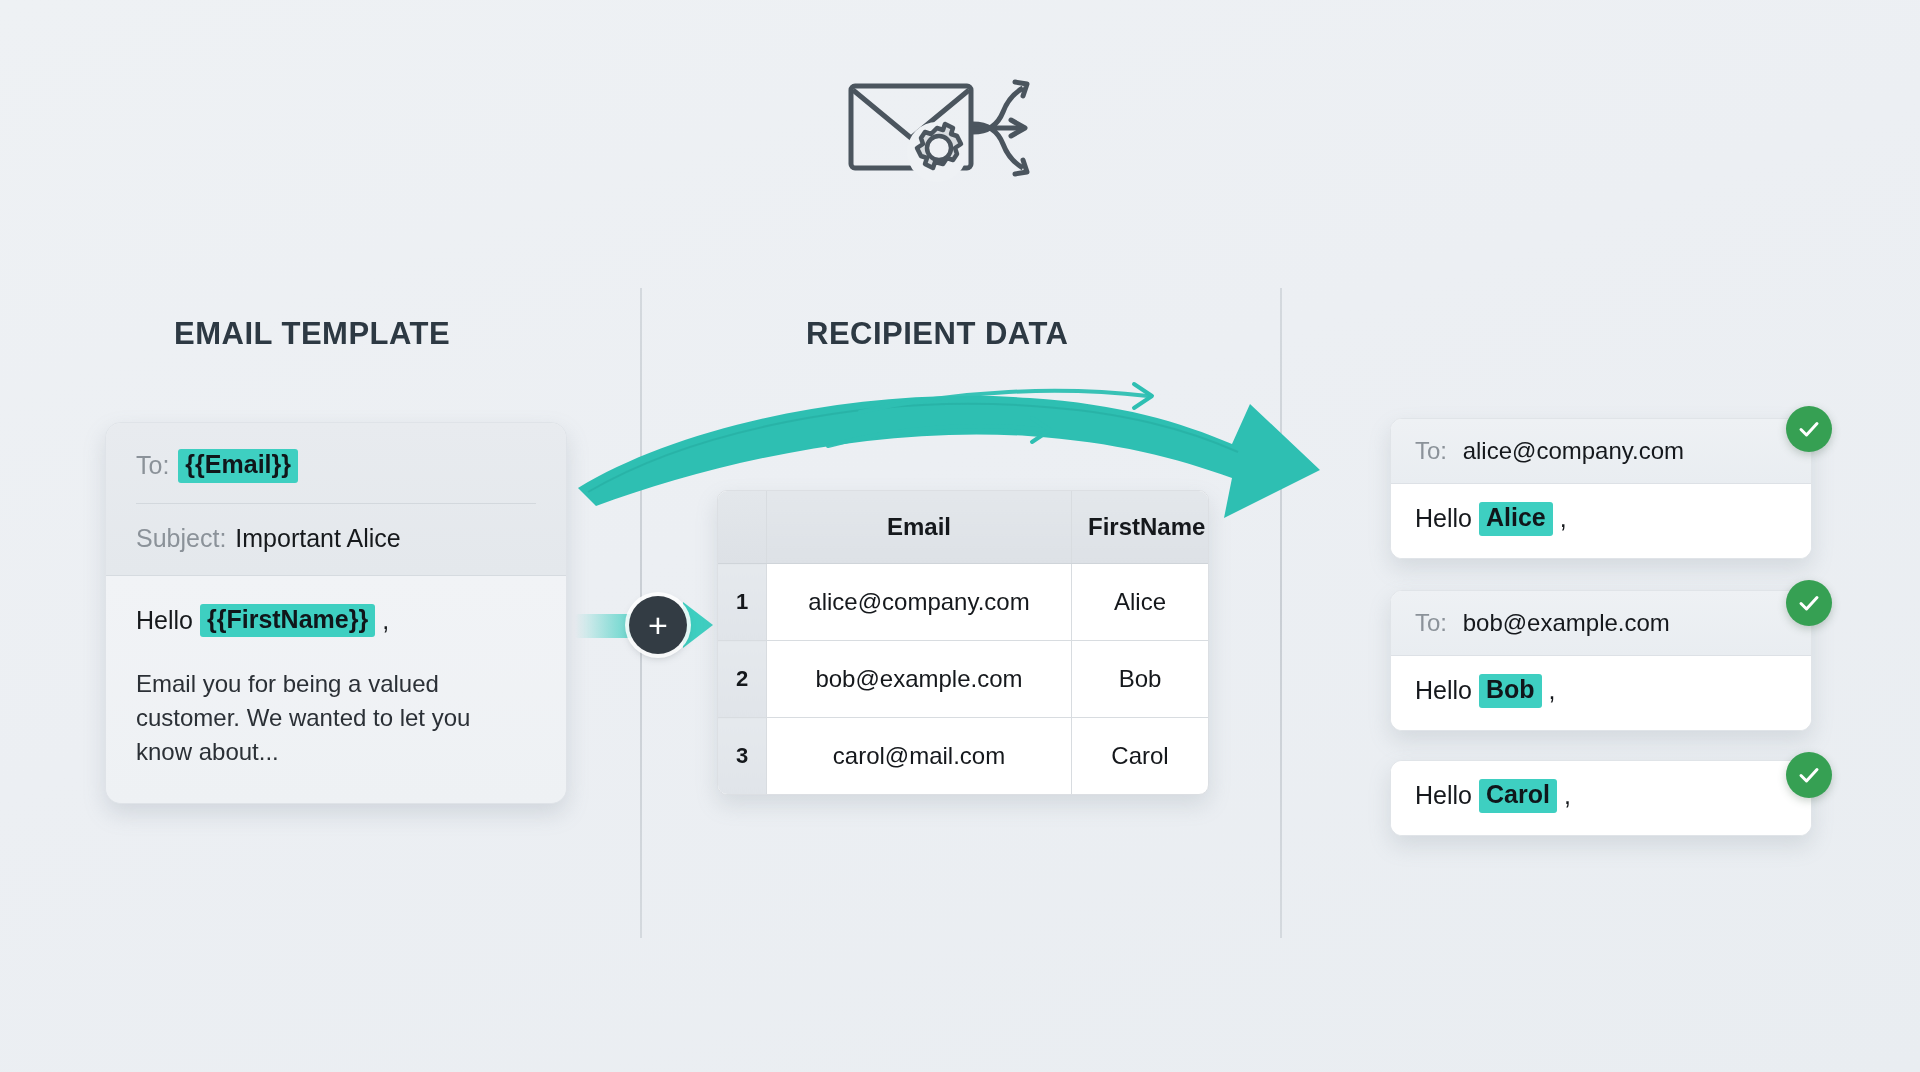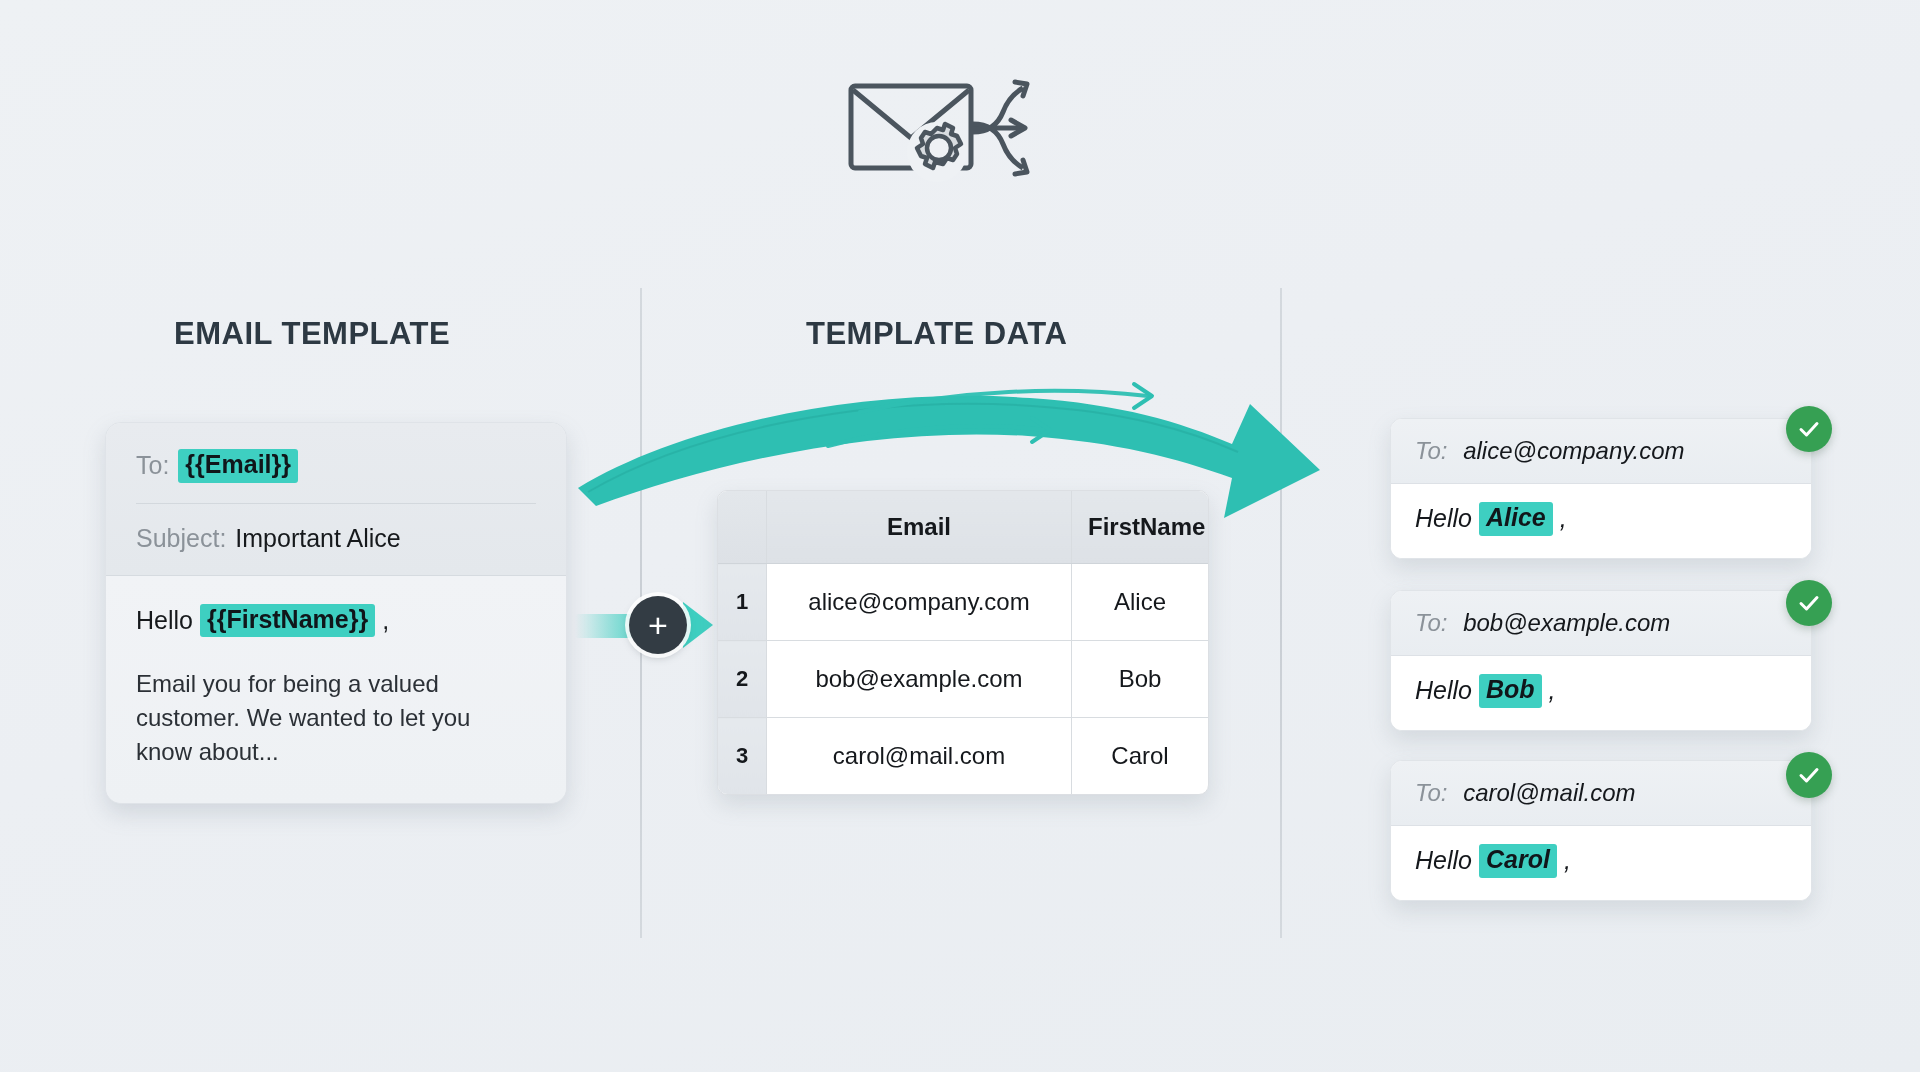--- a/index.html
+++ b/index.html
@@ -229,21 +229,20 @@
 
   
   .email-card {
     position: absolute;
     width: 420px;
     border-radius: 12px;
     background: #ffffff;
     border: 1px solid #e0e4e8;
     box-shadow: 0 10px 22px rgba(120,133,147,0.20);
     overflow: hidden;
-    font-style: italic;
   }
   #email-card-0 { left: 1390px; top: 418px; }
   #email-card-1 { left: 1390px; top: 590px; }
   #email-card-2 { left: 1390px; top: 760px; }
   .email-head {
     background: linear-gradient(to bottom, #eef1f4 0%, #e9edf1 100%);
     border-bottom: 1px solid #dde1e6;
     padding: 18px 24px;
     font-size: 24px;
     color: #15181c;
@@ -292,21 +291,21 @@
       <circle cx="92" cy="90" r="30" fill="#eef1f4"></circle>
       <path d="M92 66 L98 68 L100 62 L108 66 L106 72 L112 74 L116 82 L110 86 L112 92 L108 98 L102 96 L98 102 L90 100 L88 106 L80 102 L82 96 L76 94 L72 86 L78 82 L76 76 L80 70 L86 72 Z" fill="#d8dce0" stroke="#4b555e" stroke-width="4.5" stroke-linejoin="round"></path>
       <circle cx="94" cy="86" r="12" fill="#eef1f4" stroke="#4b555e" stroke-width="4.5"></circle>
     </svg>
   </div>
 
   <div class="divider" id="divider-left"></div>
   <div class="divider" id="divider-right"></div>
 
   <div class="section-heading" id="heading-template">EMAIL TEMPLATE</div>
-  <div class="section-heading" id="heading-recipient">TEMPLATE DATA</div>
+  <div class="section-heading" id="heading-recipient">RECIPIENT DATA</div>
 
   <div id="template-card">
     <div id="template-head">
       <div class="tpl-line to">
         <span class="field-label">To:</span>
         <span class="token">{{Email}}</span>
       </div>
       <div class="hr-soft"></div>
       <div class="tpl-line">
         <span class="field-label">Subject:</span>
@@ -398,24 +397,20 @@
       <span>,</span>
     </div>
   </div>
   <div class="check-badge" id="check-badge-1">
     <svg width="26" height="26" viewBox="0 0 26 26">
         <path d="M5 13.5 L10.5 19 L21 7.5" stroke="#ffffff" stroke-width="3" fill="none" stroke-linecap="round" stroke-linejoin="round"></path>
       </svg>
   </div>
 
   <div class="email-card" id="email-card-2">
-    <div class="email-head">
-      <span class="field-label">To:</span>
-      <span>carol@mail.com</span>
-    </div>
     <div class="email-body">
       <span>Hello</span>
       <span class="token" style="margin:0 7px;">Carol</span>
       <span>,</span>
     </div>
   </div>
   <div class="check-badge" id="check-badge-2">
     <svg width="26" height="26" viewBox="0 0 26 26">
         <path d="M5 13.5 L10.5 19 L21 7.5" stroke="#ffffff" stroke-width="3" fill="none" stroke-linecap="round" stroke-linejoin="round"></path>
       </svg>

